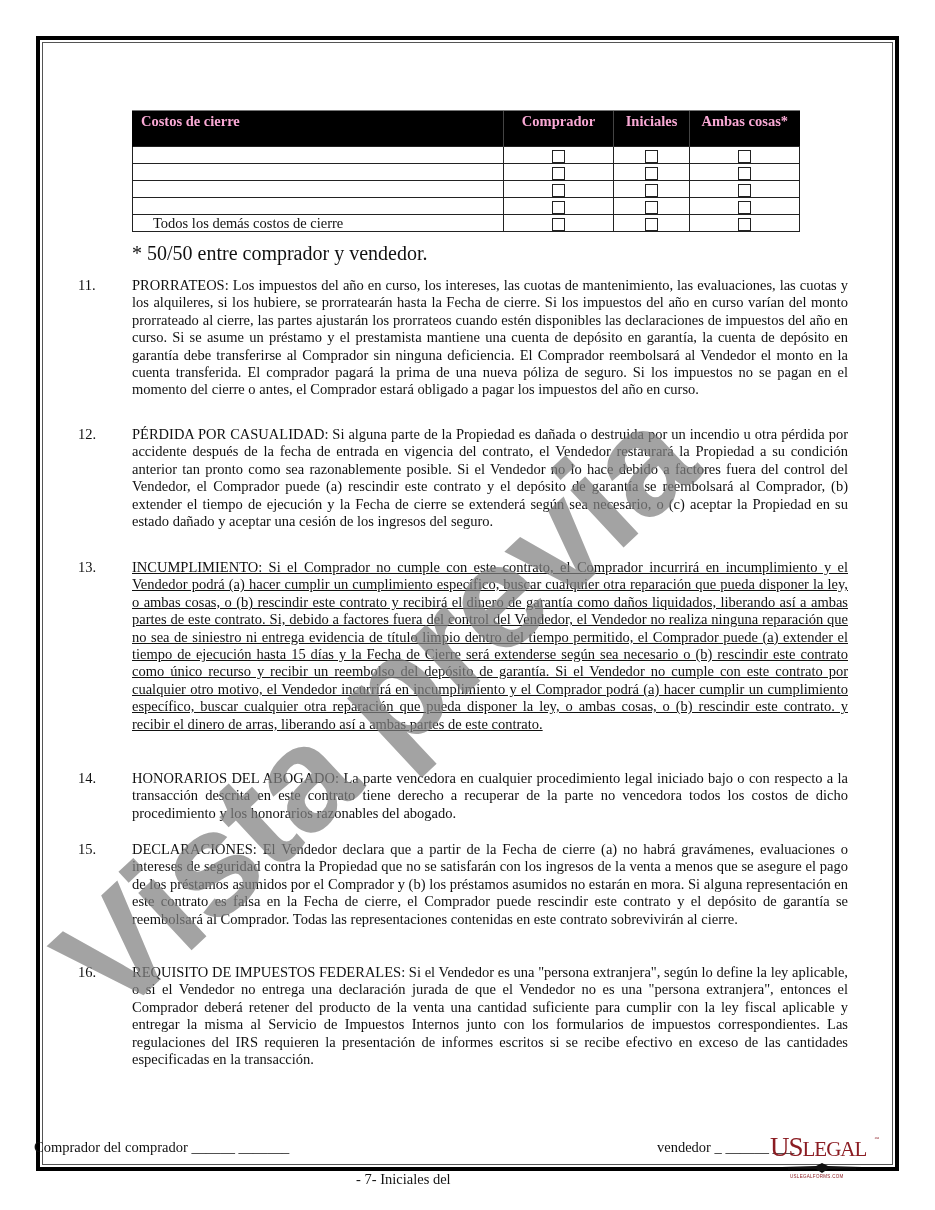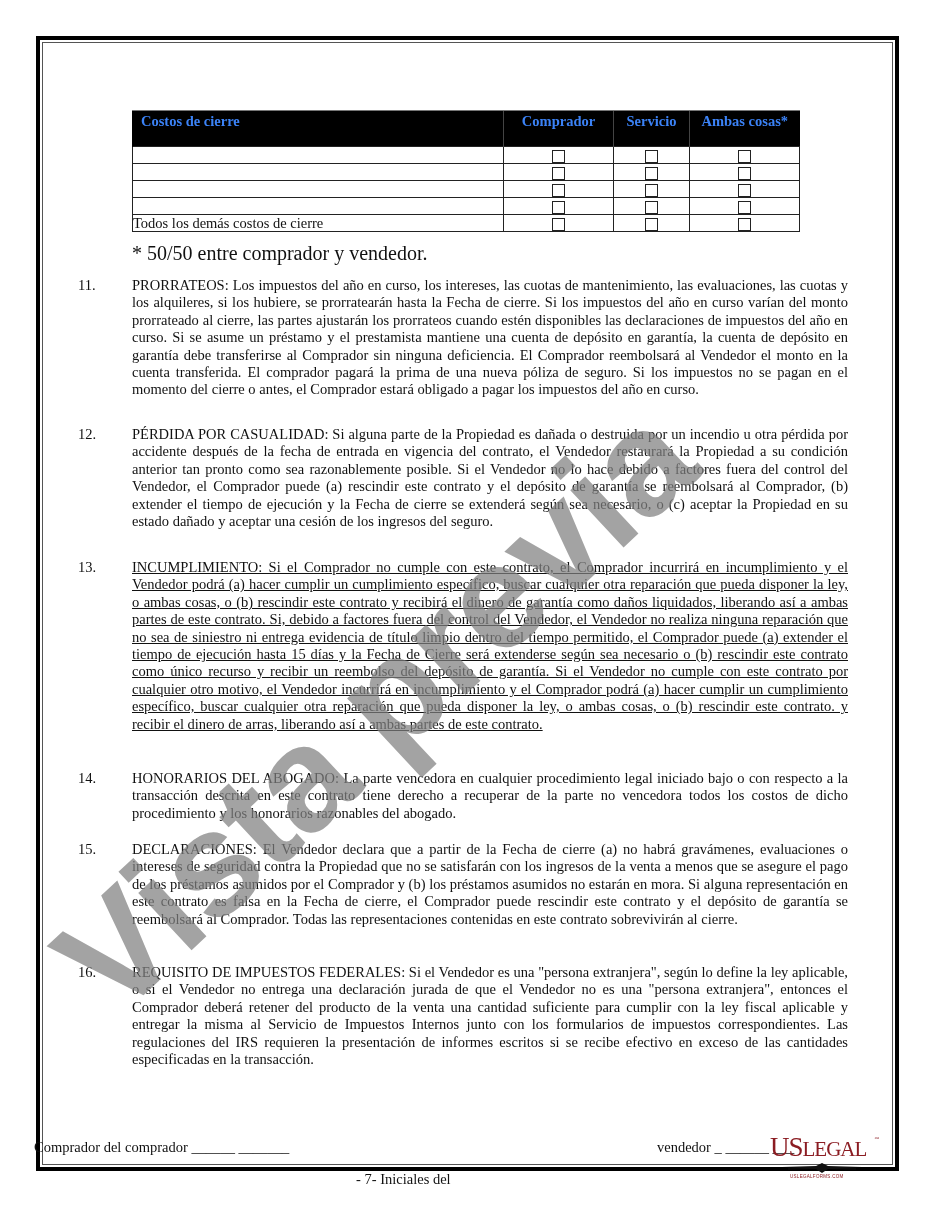--- a/index.html
+++ b/index.html
@@ -38,21 +38,21 @@
       position: absolute;
       left: 132px;
       top: 110px;
       width: 667px;
       border-collapse: collapse;
       font-size: 14.5px;
       table-layout: fixed;
     }
     .costs-table th {
       background: #000;
-      color: #3b82f6;
+      color: #f9a8d4;
       font-weight: bold;
       text-align: center;
       vertical-align: top;
       padding: 2px 4px 0 4px;
       height: 33px;
       line-height: 17px;
       border-left: 1px solid #444;
       border-top: 1px solid #777;
     }
     .costs-table th.first {
@@ -68,21 +68,21 @@
     .costs-table td {
       border: 1.5px solid #222;
       height: 16px;
       padding: 0;
       text-align: center;
       vertical-align: middle;
       line-height: 16px;
     }
     .costs-table td.label {
       text-align: left;
-      padding-left: 0;
+      padding-left: 20px;
       font-size: 14.5px;
     }
     .checkbox {
       display: inline-block;
       width: 13px;
       height: 13px;
       border: 1.5px solid #222;
       box-sizing: border-box;
       vertical-align: middle;
       background: #fff;
@@ -192,21 +192,21 @@
   <colgroup>
     <col style="width:371px">
     <col style="width:110px">
     <col style="width:76px">
     <col style="width:110px">
   </colgroup>
   <thead>
     <tr>
       <th class="first">Costos de cierre</th>
       <th>Comprador</th>
-      <th class="vend">Servicio</th>
+      <th class="vend">Iniciales</th>
       <th>Ambas cosas*</th>
     </tr>
   </thead>
   <tbody>
     <tr>
       <td class="label"></td>
       <td><span class="checkbox"></span></td>
       <td><span class="checkbox"></span></td>
       <td><span class="checkbox"></span></td>
     </tr>

